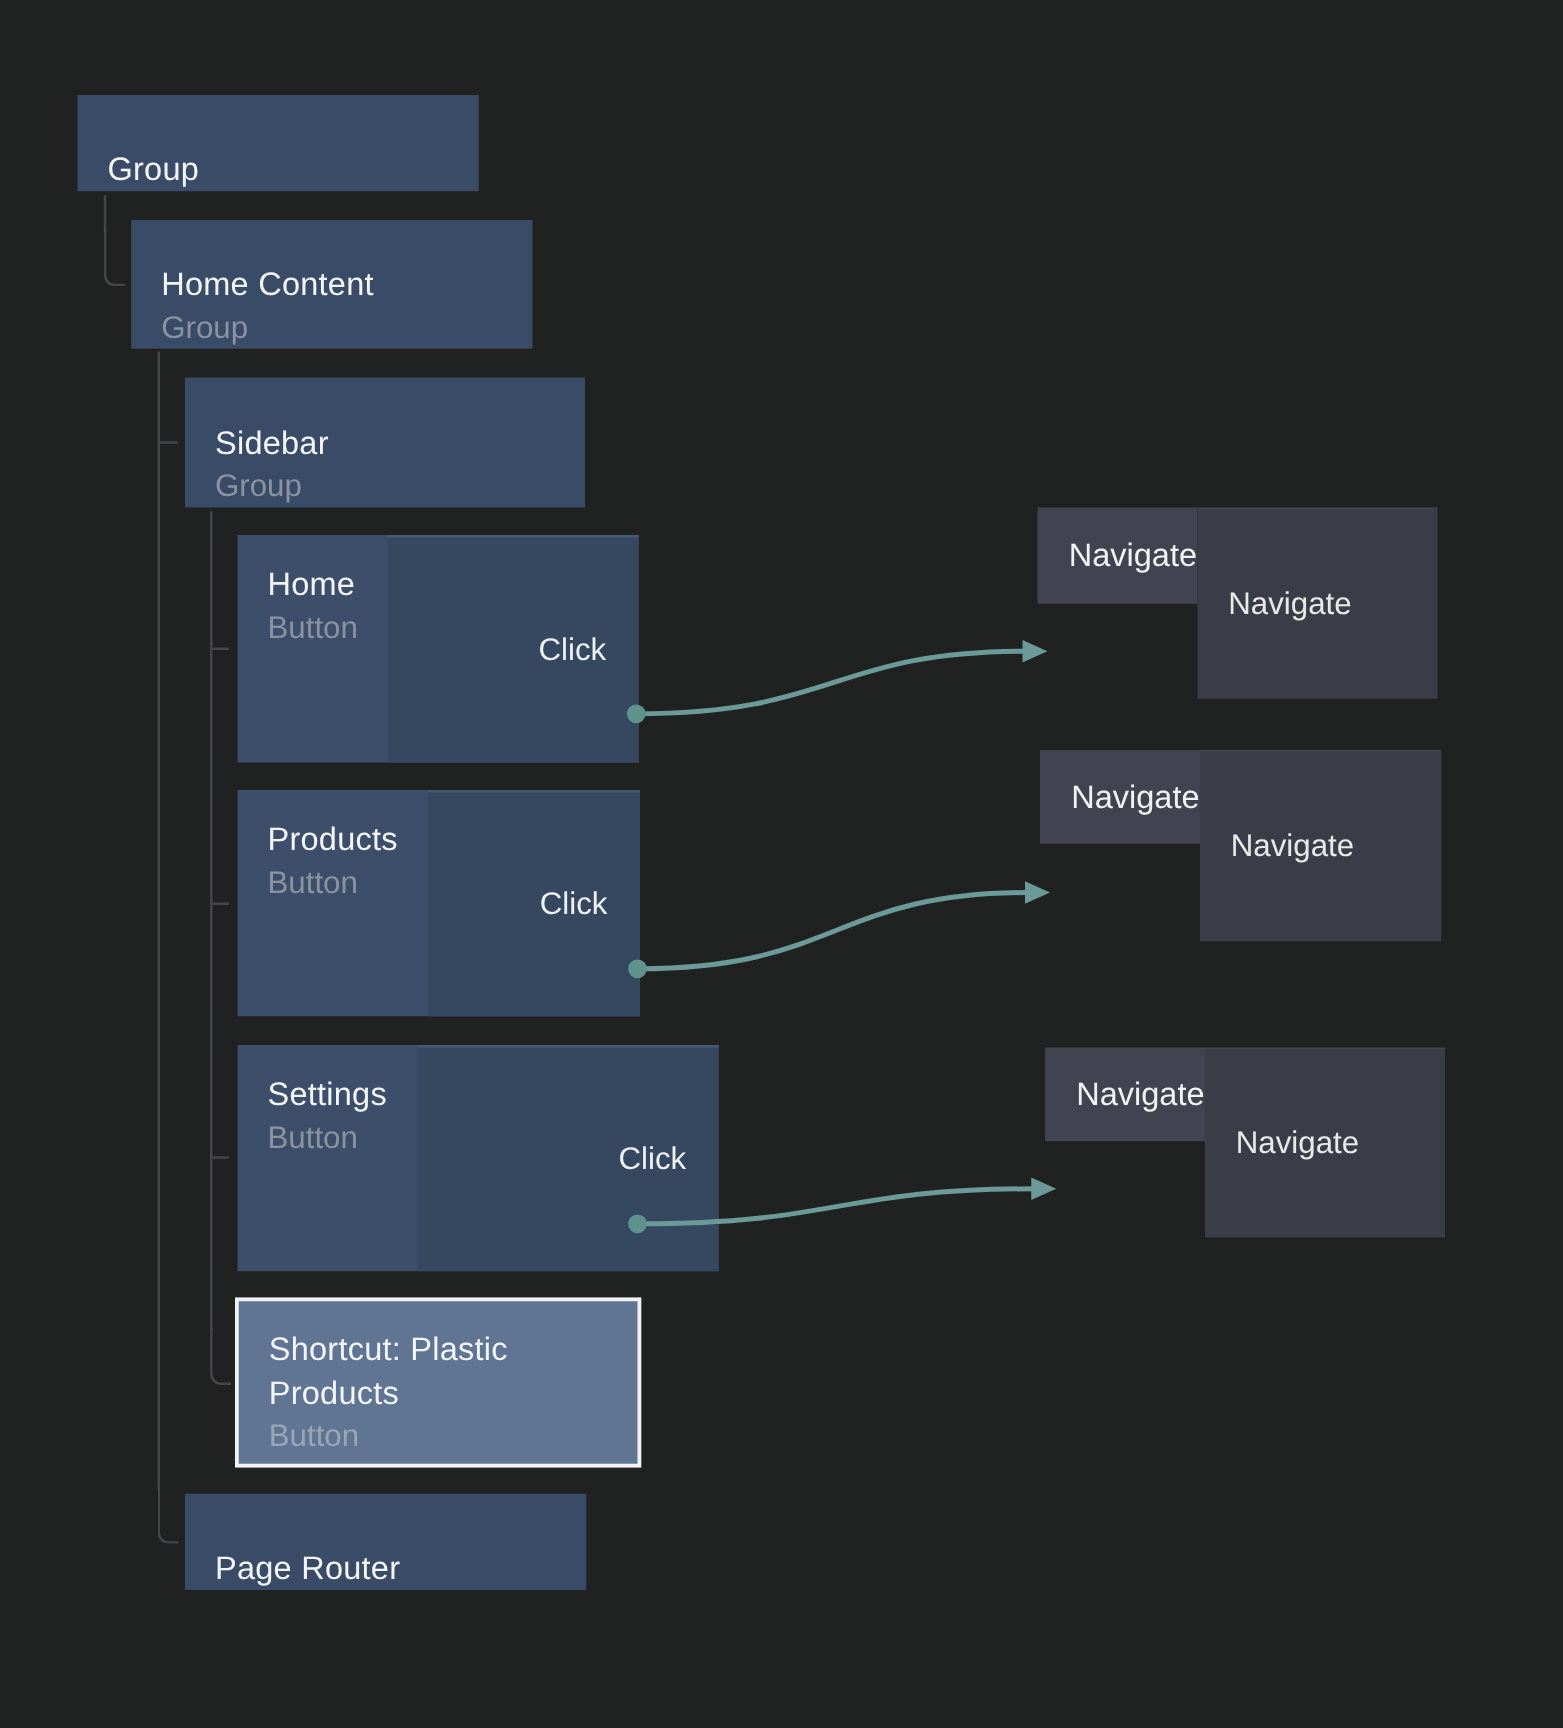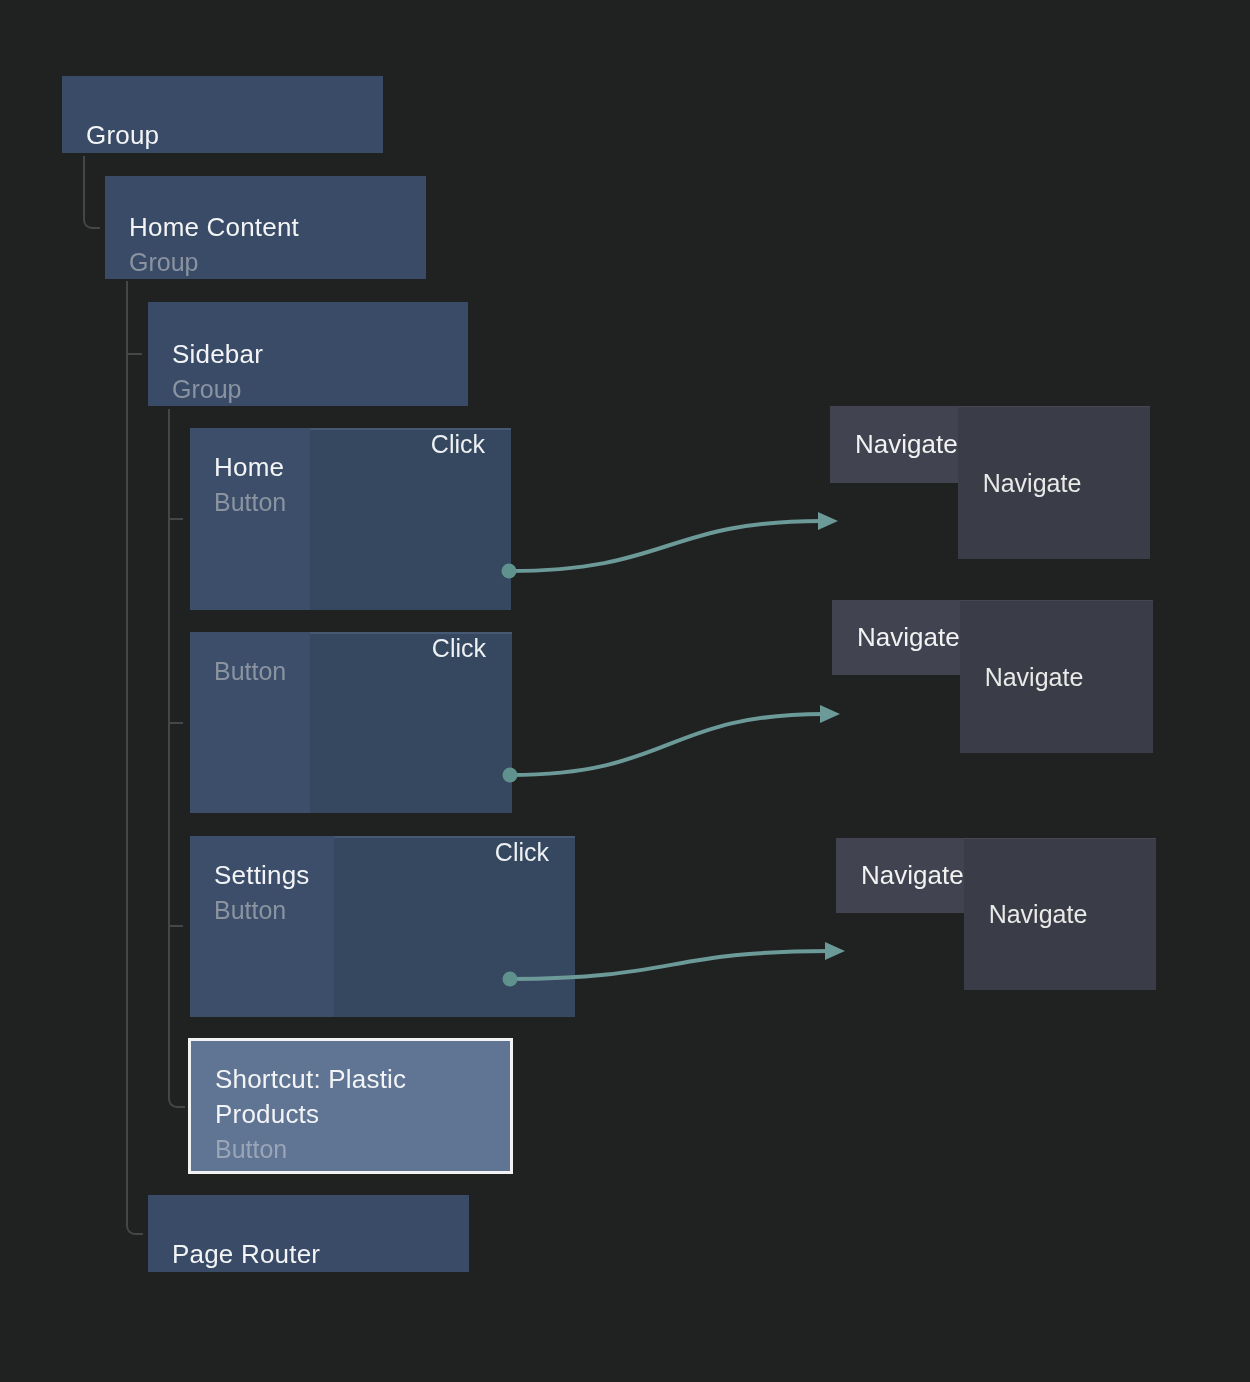--- a/index.html
+++ b/index.html
@@ -50,21 +50,21 @@
     box-sizing: border-box;
     padding: 22px 24px 0 24px;
     flex: 0 0 auto;
   }
   .event-row {
     box-sizing: border-box;
     background: #364760;
     border-top: 2px solid rgba(160, 180, 210, 0.16);
     flex: 1 1 auto;
     display: flex;
-    align-items: flex-start;
+    align-items: center;
     justify-content: flex-end;
     padding-right: 26px;
     position: relative;
   }
   .event-label { color: #eef1f3; font-size: 25px; }
 
   
   .action-node { position: absolute; box-sizing: border-box; display: flex; flex-direction: row; }
   .action-head {
     background: #414450;
@@ -141,20 +141,21 @@
       <div class="node-title">Home</div>
       <div class="node-subtitle">Button</div>
     </div>
     <div class="event-row">
       <span class="event-label">Click</span>
     </div>
   </div>
 
   <div class="node btn-node" style="left:190px; top:632px; width:322px; height:181px;">
     <div class="btn-head" style="height:105px;">
+      <div class="node-title">Products</div>
       <div class="node-subtitle">Button</div>
     </div>
     <div class="event-row">
       <span class="event-label">Click</span>
     </div>
   </div>
 
   <div class="node btn-node" style="left:190px; top:836px; width:385px; height:181px;">
     <div class="btn-head" style="height:105px;">
       <div class="node-title">Settings</div>

